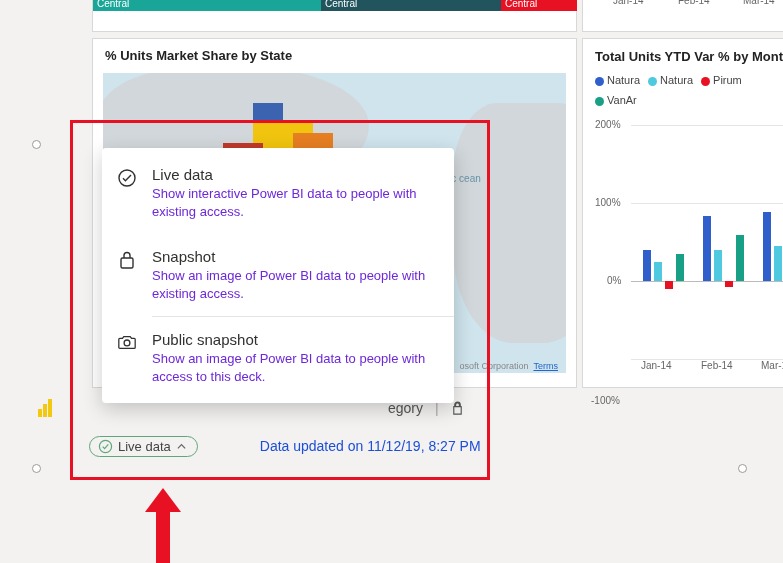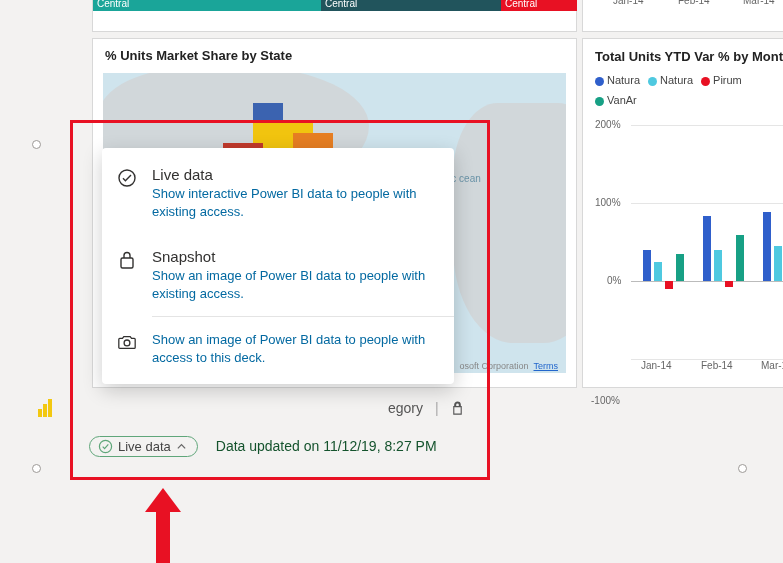--- a/index.html
+++ b/index.html
@@ -47,32 +47,32 @@
   .pb1 { left: 0; width: 4px; height: 8px; }
   .pb2 { left: 5px; width: 4px; height: 13px; }
   .pb3 { left: 10px; width: 4px; height: 18px; }
   .divider { color: #aaa; margin: 0 6px; }
   .lock-icon { width: 13px; height: 15px; display: inline-block; vertical-align: middle; }
   .clip-text { white-space: nowrap; overflow: hidden; }
   
   .pill-row { position: absolute; left: 69px; top: 434px; width: 700px; height: 24px; display: flex; align-items: center; gap: 18px; }
   .pill { border: 1px solid #5fa67a; border-radius: 12px; padding: 2px 10px 2px 8px; display: flex; align-items: center; gap: 5px; color: #444; font-size: 13px; cursor: pointer; }
   .pill svg { stroke: #5fa67a; }
-  .updated { color: #14532d; font-size: 14px; }
+  .updated { color: #1d4ed8; font-size: 14px; margin-left: 44px; }
   
   .selection-handle { position: absolute; width: 9px; height: 9px; border: 1px solid #9d9a97; background: #fff; border-radius: 50%; }
   .sh1 { left: 12px; top: 140px; }
   .sh2 { left: 12px; top: 464px; }
   .sh3 { left: 718px; top: 464px; }
   
   .popup { position: absolute; left: 82px; top: 148px; width: 352px; background: #fff; border-radius: 4px; box-shadow: 0 6px 20px rgba(0,0,0,0.2); padding: 4px 0; z-index: 20; }
   .popup-item { display: flex; padding: 14px 18px 14px 14px; gap: 14px; cursor: pointer; }
   .pi-icon { width: 22px; flex: 0 0 22px; display: flex; justify-content: center; padding-top: 2px; }
   .pi-body h4 { font-weight: 400; font-size: 15px; color: #323130; margin-bottom: 2px; }
-  .pi-body p { font-size: 13px; color: #0369a1; line-height: 1.35; }
+  .pi-body p { font-size: 13px; color: #6d28d9; line-height: 1.35; }
   .pi-sep { height: 1px; background: #e4e4e4; margin: 0 0 0 50px; }
   
   .highlight-box { position: absolute; left: 50px; top: 120px; width: 420px; height: 360px; border: 3px solid #e81123; z-index: 5; pointer-events: none; }
   .arrow-up { position: absolute; left: 125px; top: 488px; z-index: 6; }
   .arrow-up .shaft { width: 14px; height: 56px; background: #e81123; margin: 0 auto; }
   .arrow-up .head { width: 0; height: 0; border-left: 18px solid transparent; border-right: 18px solid transparent; border-bottom: 24px solid #e81123; }
 </style>
 </head>
 <body>
 
@@ -211,20 +211,21 @@
     </div>
     <div class="pi-sep"></div>
     <div class="popup-item">
       <div class="pi-icon">
         <svg width="20" height="18" viewBox="0 0 22 18" fill="none">
             <path d="M3 5h3l1.5-2h7L16 5h3a1 1 0 011 1v9a1 1 0 01-1 1H3a1 1 0 01-1-1V6a1 1 0 011-1z" stroke="#323130" stroke-width="1.4"></path>
             <circle cx="11" cy="10" r="3.2" stroke="#323130" stroke-width="1.4"></circle>
           </svg>
       </div>
       <div class="pi-body">
+        <h4>Public snapshot</h4>
         <p>Show an image of Power BI data to people with access to this deck.</p>
       </div>
     </div>
   </div>
 
   <div class="highlight-box"></div>
   <div class="arrow-up">
     <div class="head"></div>
       <div class="shaft"></div>
   </div>

